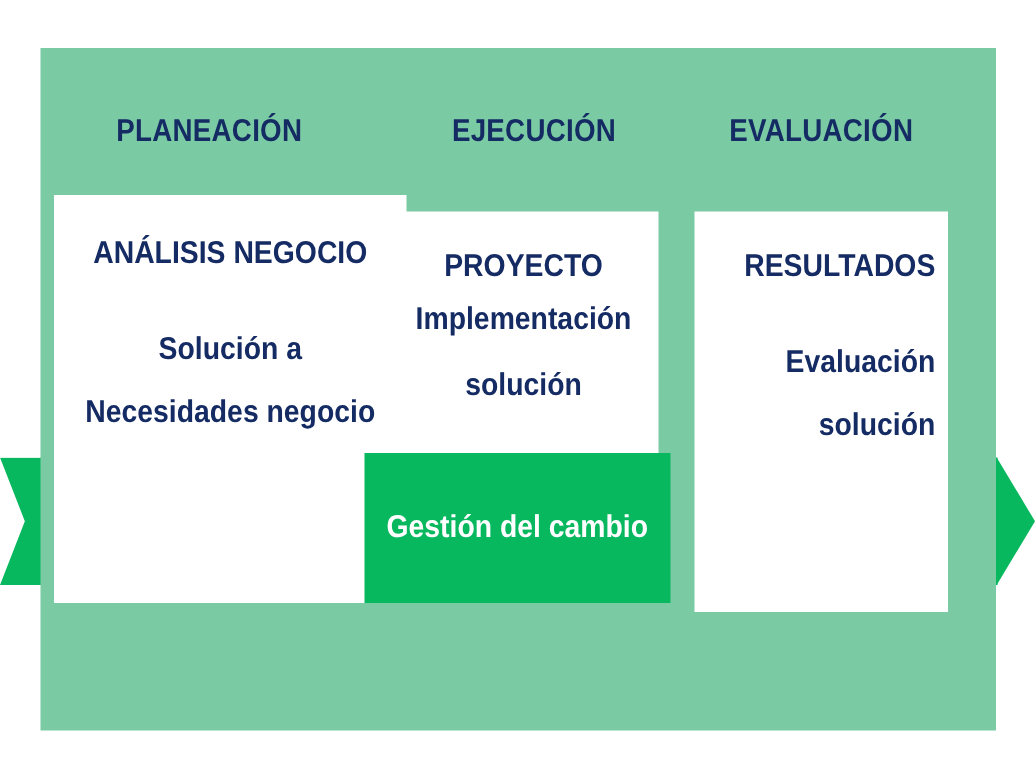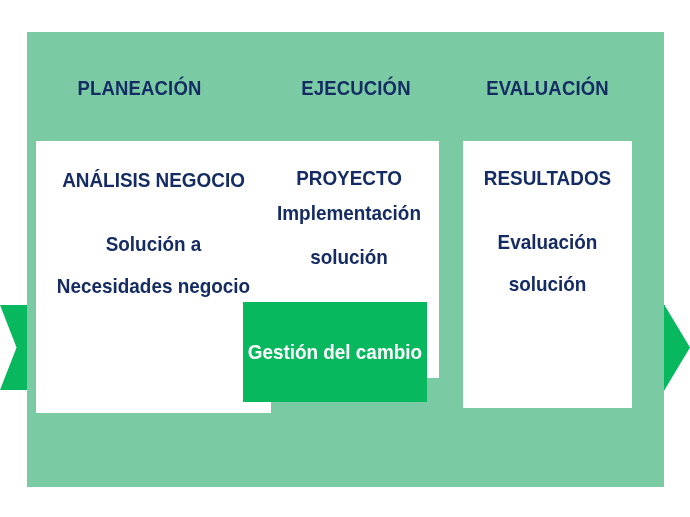--- a/index.html
+++ b/index.html
@@ -83,21 +83,21 @@
   .hdr2 { left: 463px; top: 76px; width: 169px; }
 
   
   .box {
     position: absolute;
     background: #ffffff;
     text-align: center;
     color: #152B63;
     box-sizing: border-box;
   }
-  .box0 { left: 36px;  top: 141px; width: 235px; height: 272px; }
+  .box0 { left: 36px;  top: 130px; width: 235px; height: 272px; }
   .box1 { left: 259px; top: 141px; width: 180px; height: 237px; }
   .box2 { left: 463px; top: 141px; width: 169px; height: 267px; }
 
   .box-inner {
     padding-top: 26px;
   }
   .box-title {
     font-weight: bold;
     font-size: 21px;
     line-height: 26px;
@@ -109,30 +109,30 @@
     font-size: 21px;
     line-height: 32px;
     font-family: "Liberation Sans Narrow", "Liberation Sans", sans-serif;
     transform: scaleX(0.9);
   }
   .spacer-line {
     height: 30px;
   }
   .box1 .box-inner { padding-top: 24px; }
   .box1 .box-line { line-height: 44px; }
-  .box2 .box-inner { padding-top: 24px; }
+  .box2 .box-inner { padding-top: 24px; text-align: right; }
   .box2 .box-line { line-height: 42px; }
   .box0 .box-line { line-height: 42px; }
 
   
   .band {
     position: absolute;
     left: 243px;
     top: 302px;
-    width: 184px;
+    width: 204px;
     height: 100px;
     background: #07B85E;
     display: flex;
     align-items: center;
     justify-content: center;
   }
   .band-label {
     color: #ffffff;
     font-weight: bold;
     font-size: 21px;

